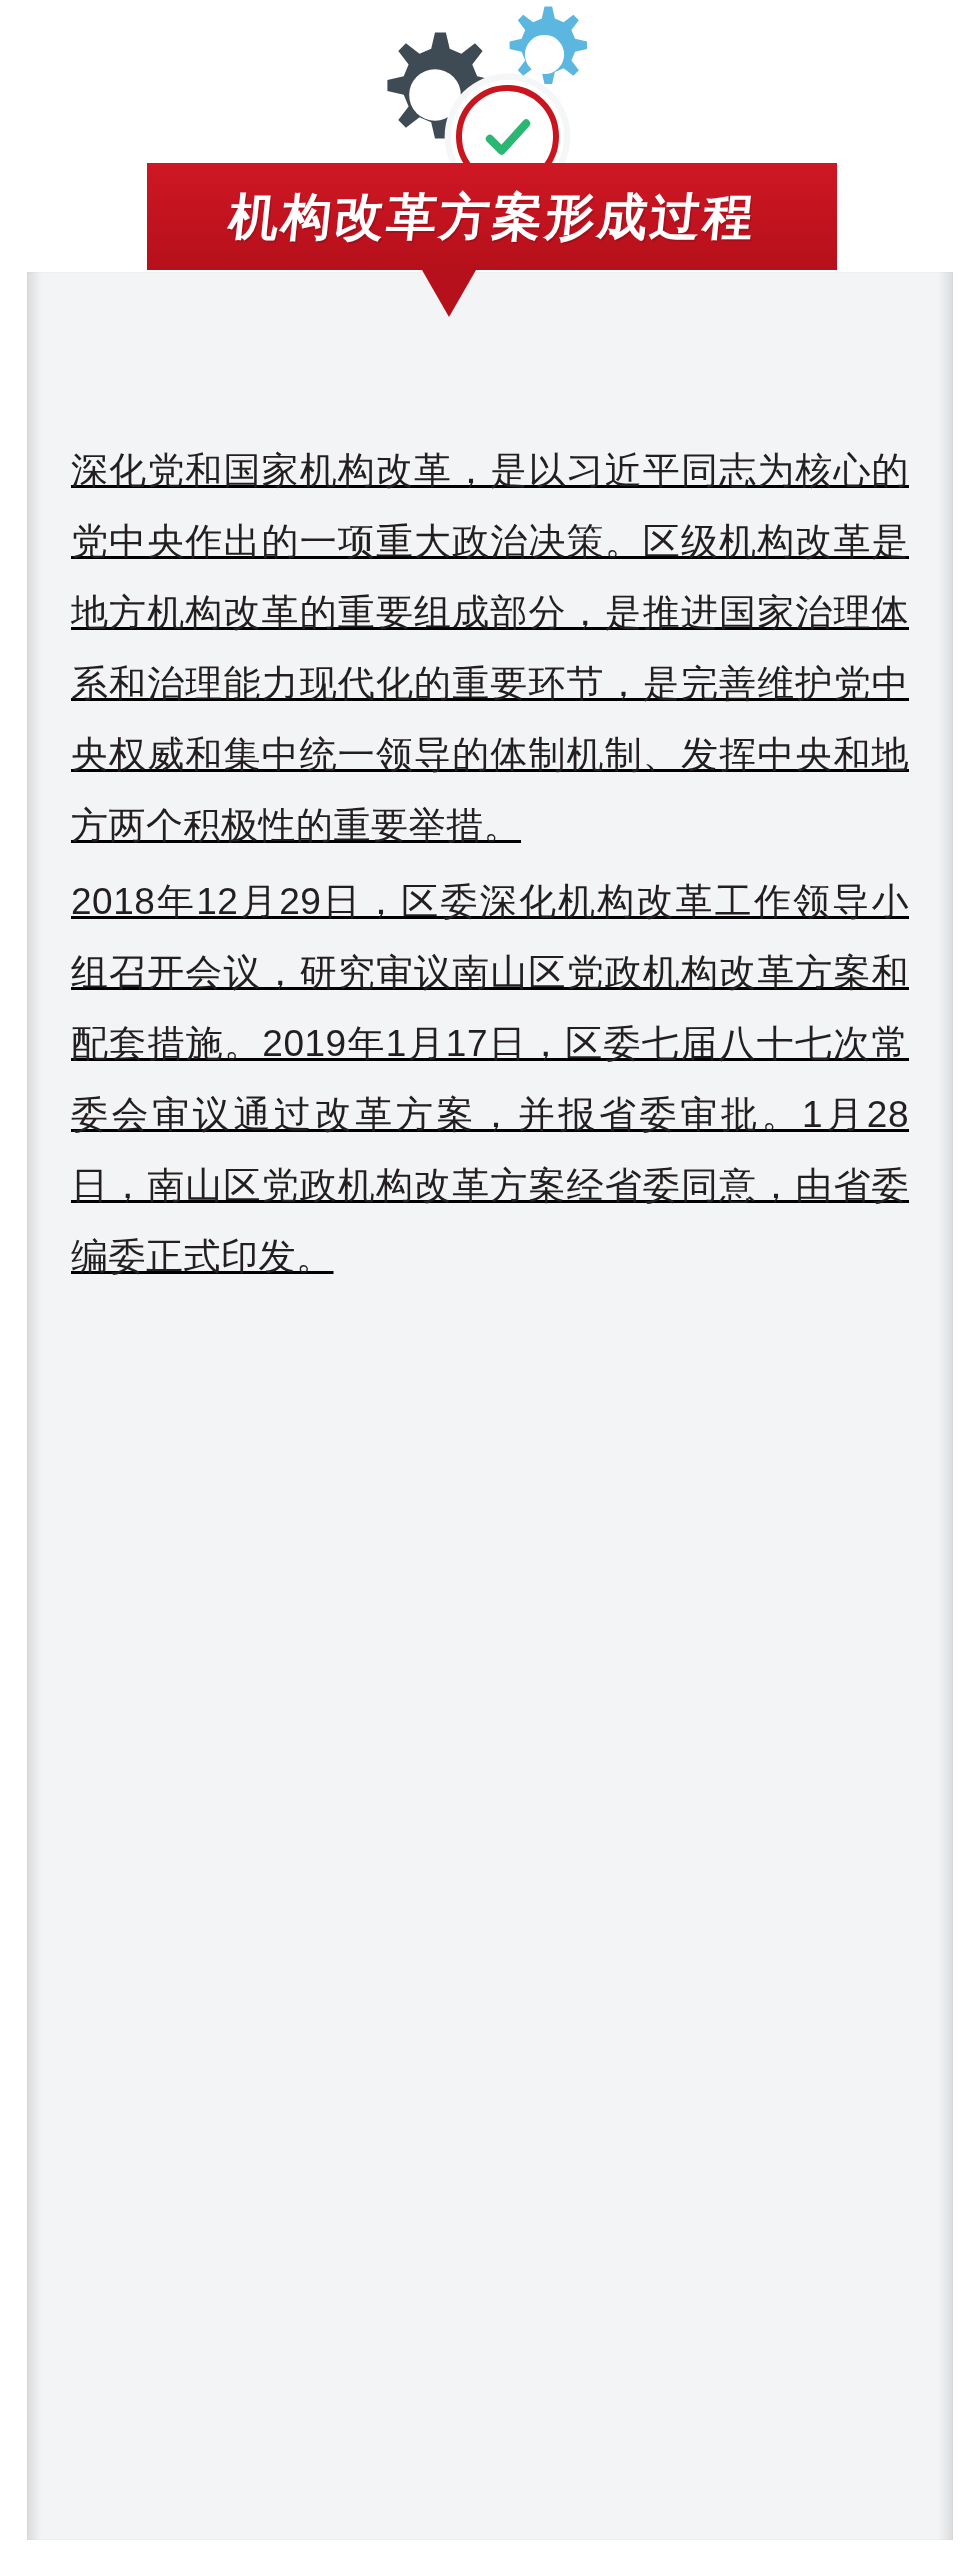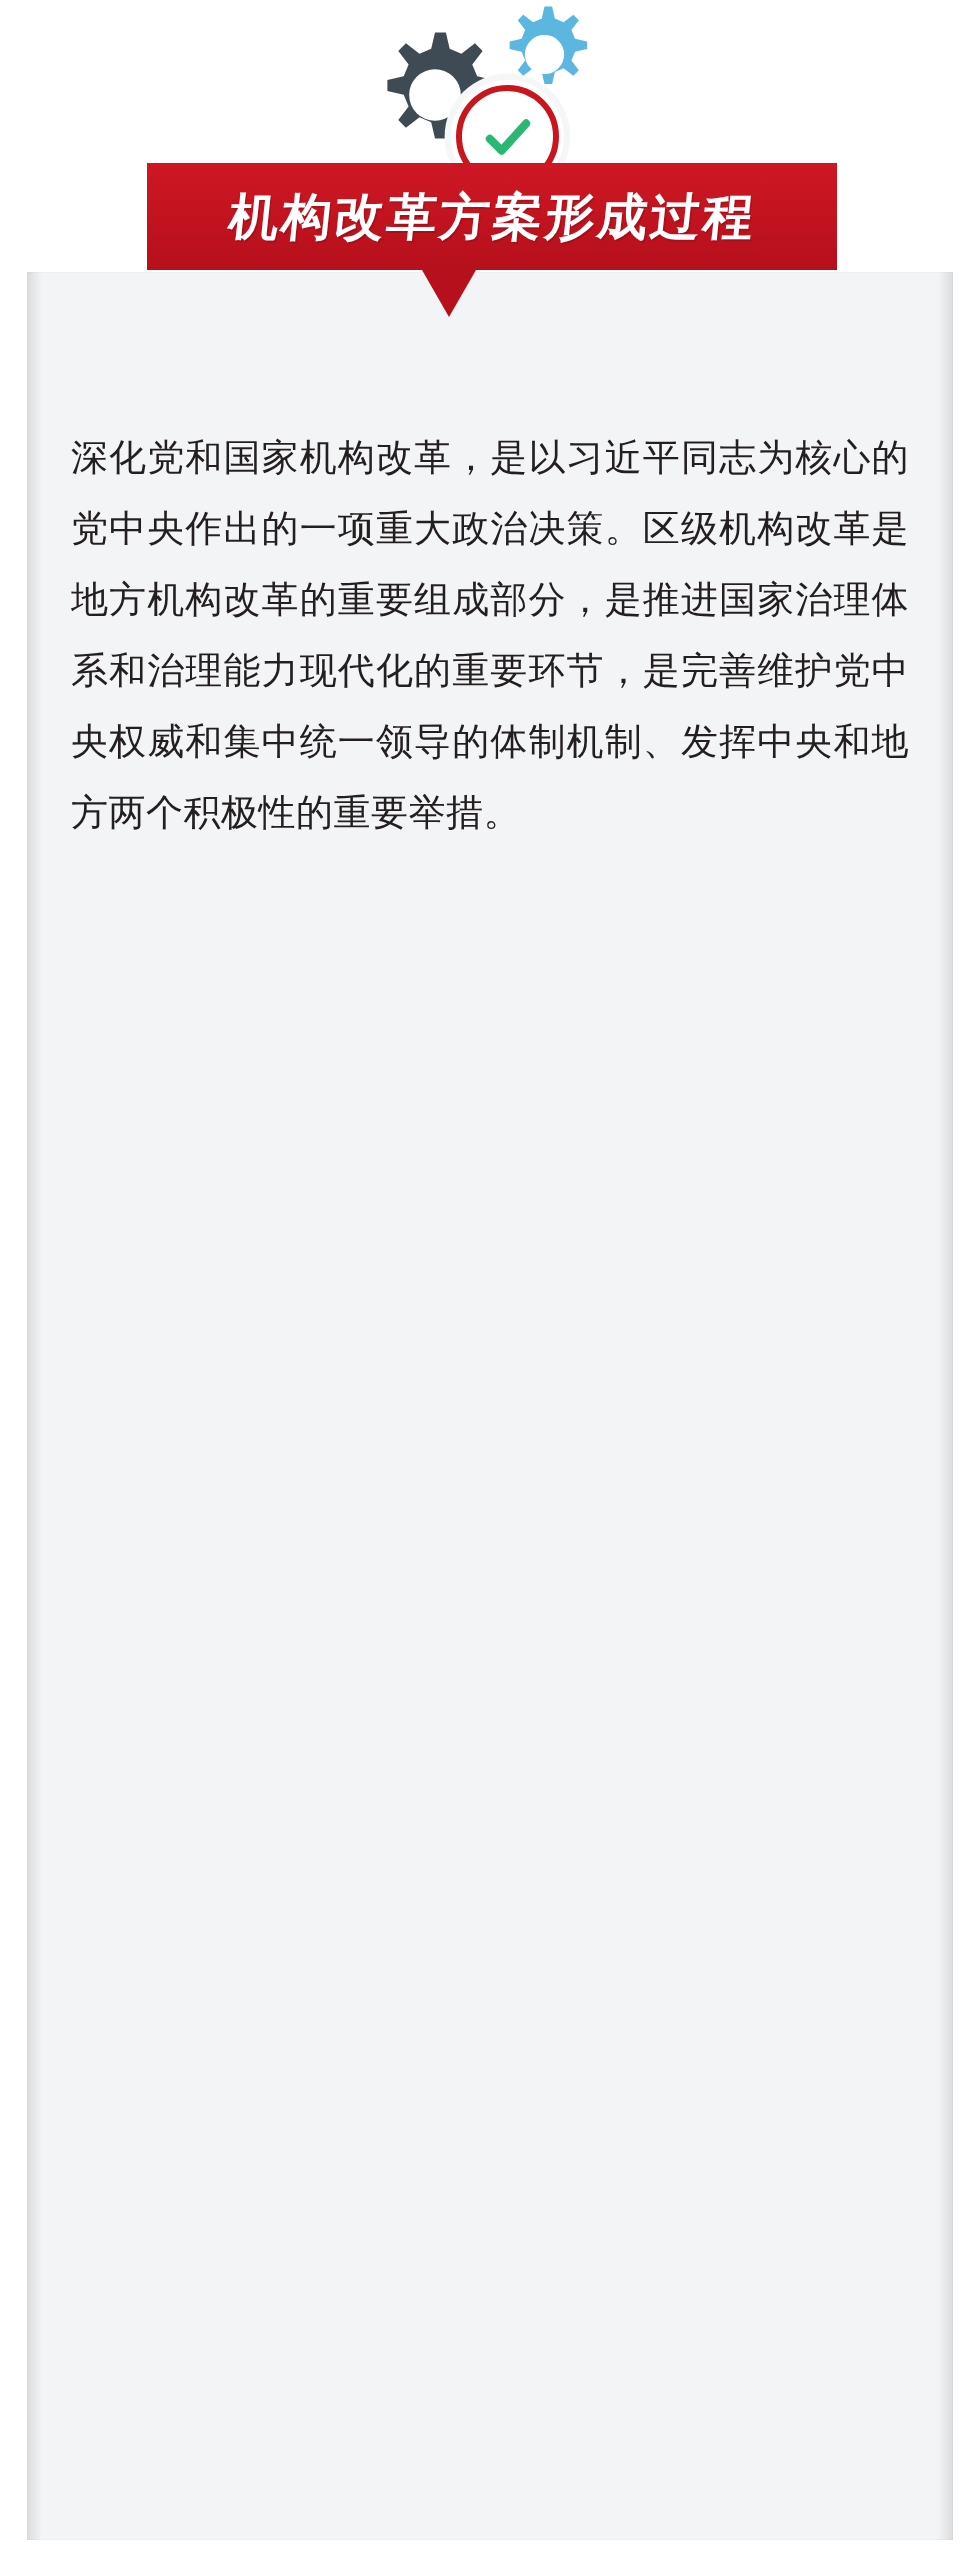--- a/index.html
+++ b/index.html
@@ -116,22 +116,23 @@
     left: 938px;
     top: 272px;
     width: 14.5px;
     height: 2268px;
     background: linear-gradient(270deg, rgba(0,0,0,0.10), rgba(0,0,0,0));
   }
 
   .body-copy {
     position: absolute;
     left: 71px;
-    top: 422px;
+    top: 435px;
     width: 838px;
+    text-decoration: underline;
   }
   .para {
     margin: 0 0 5.4px 0;
     color: #231f20;
     font-size: 37px;
     line-height: 71px;
     text-align: justify;
     text-justify: inter-character;
     letter-spacing: 0.5px;
   }
@@ -178,16 +179,17 @@
 
     <div class="banner">
       <div class="banner-title">机构改革方案形成过程</div>
     </div>
     <div class="banner-tail"></div>
 
   </div>
 
   <div class="body-copy">
     <p class="para">深化党和国家机构改革，是以习近平同志为核心的党中央作出的一项重大政治决策。区级机构改革是地方机构改革的重要组成部分，是推进国家治理体系和治理能力现代化的重要环节，是完善维护党中央权威和集中统一领导的体制机制、发挥中央和地方两个积极性的重要举措。</p>
+    <p class="para">2018年12月29日，区委深化机构改革工作领导小组召开会议，研究审议南山区党政机构改革方案和配套措施。2019年1月17日，区委七届八十七次常委会审议通过改革方案，并报省委审批。1月28日，南山区党政机构改革方案经省委同意，由省委编委正式印发。</p>
   </div>
 
 </div>
 
 
 </body></html>

